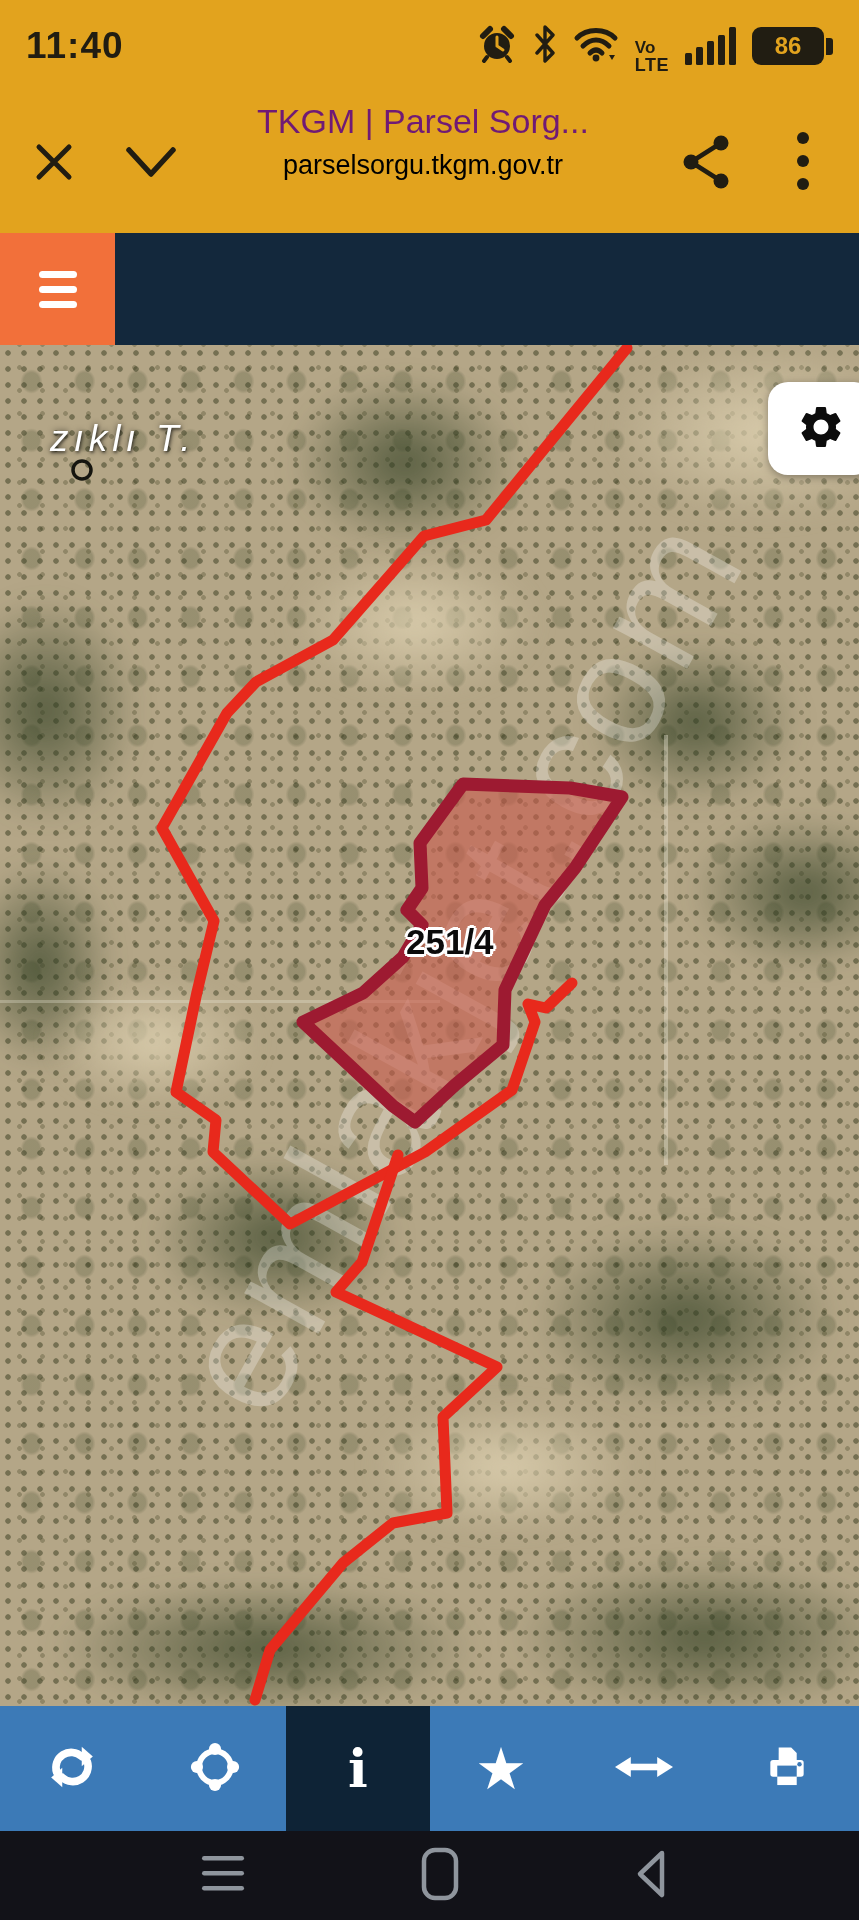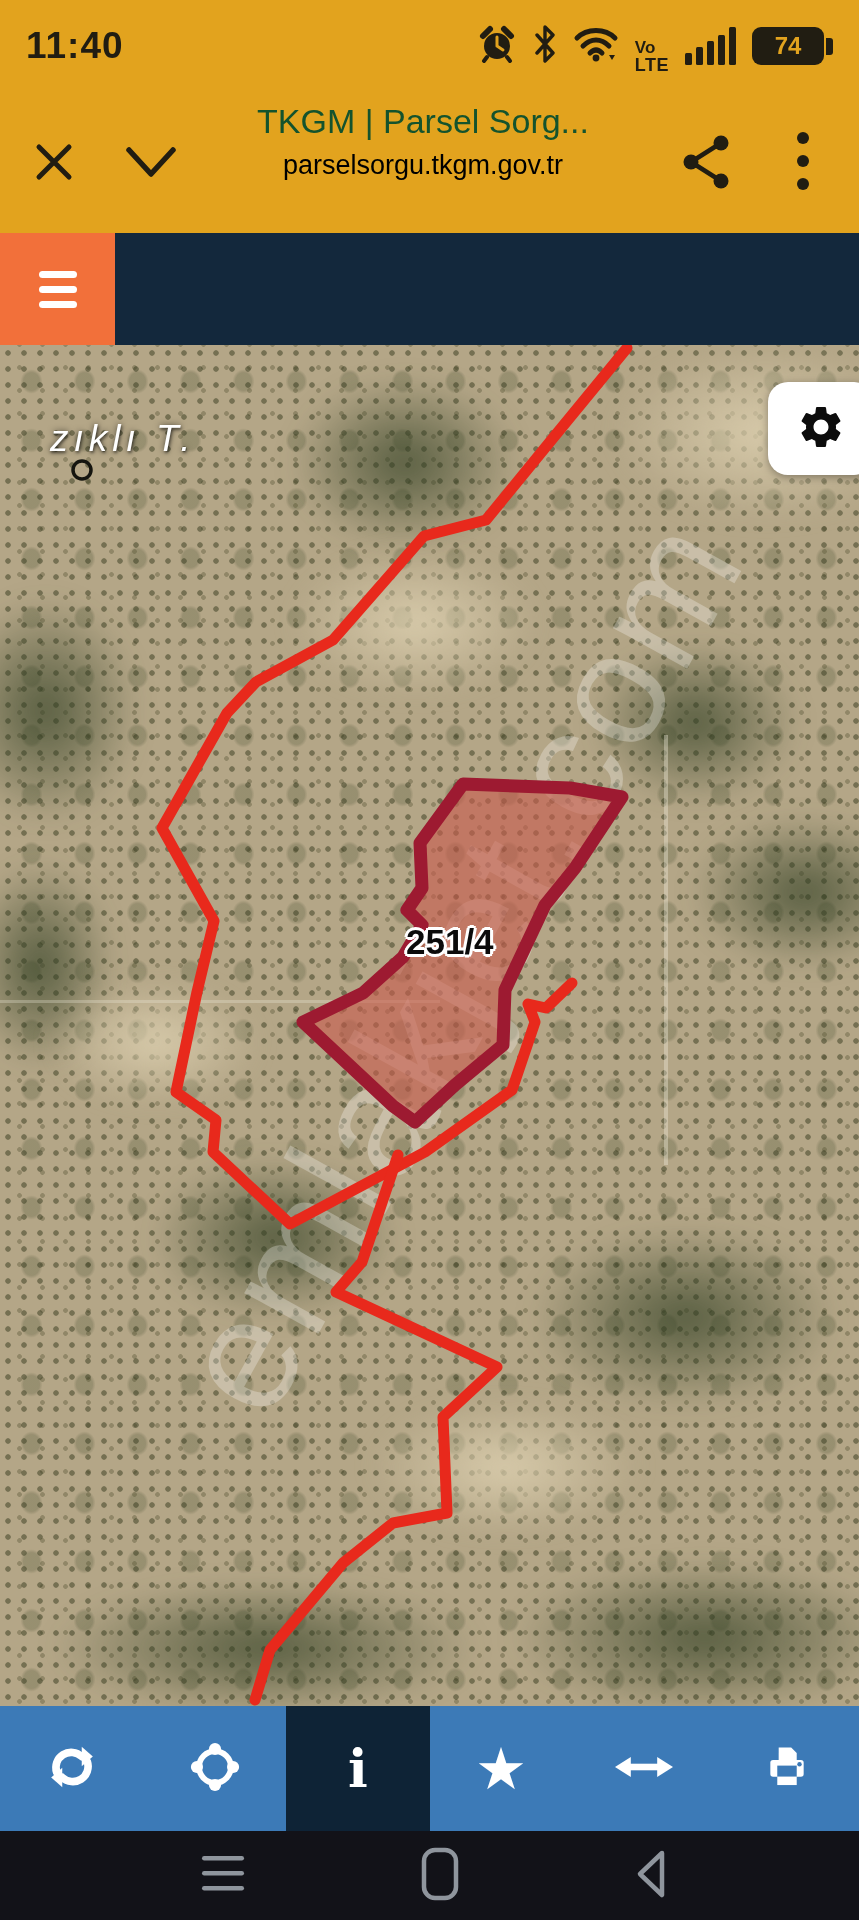--- a/index.html
+++ b/index.html
@@ -21,21 +21,21 @@
   .sb-batt .nub { width:7px; height:17px; background:#211d12; border-radius:0 3px 3px 0; margin-left:2px; }
 
   
   .browserbar { position:absolute; left:0; top:92px; width:859px; height:141px; background:#e2a31e; }
   .bb-btn { position:absolute; display:flex; align-items:center; justify-content:center; }
   .bb-close { left:24px; top:40px; width:60px; height:60px; }
   .bb-chevron { left:118px; top:40px; width:66px; height:60px; }
   .bb-share { left:676px; top:38px; width:60px; height:64px; }
   .bb-kebab { left:778px; top:36px; width:50px; height:66px; }
   .bb-center { position:absolute; left:188px; top:10px; width:470px; text-align:center; }
-  .bb-title { font-size:34px; color:#14532d; font-weight:400; white-space:nowrap; }
+  .bb-title { font-size:34px; color:#701a75; font-weight:400; white-space:nowrap; }
   .bb-url { margin-top:9px; font-size:27px; color:#000000; white-space:nowrap; }
 
   
   .appheader { position:absolute; left:0; top:233px; width:859px; height:112px; background:#13283c; }
   .menu-btn { position:absolute; left:0; top:0; width:115px; height:112px; background:#f2703a;
               display:flex; flex-direction:column; align-items:center; justify-content:center; gap:8px; }
   .menu-btn i { display:block; width:38px; height:7px; background:#ffffff; border-radius:3.5px; }
   .ah-text { position:absolute; left:115px; top:0; width:744px; height:112px; padding-right:84px;
              display:flex; flex-direction:column; align-items:center; justify-content:center; gap:6px; color:#f4f6f8; }
   .ah-line1 { font-size:27px; font-weight:700; }
@@ -118,21 +118,21 @@
         <span class="v2">LTE</span>
       </span>
       <span class="sb-signal">
         <i style="height:12px"></i>
           <i style="height:18px"></i>
           <i style="height:24px"></i>
           <i style="height:30px"></i>
           <i style="height:38px"></i>
       </span>
       <span class="sb-batt">
-        <span class="cell">74</span>
+        <span class="cell">86</span>
         <span class="nub"></span>
       </span>
     </div>
   </div>
 
   <div class="browserbar">
     <div class="bb-btn bb-close">
       <svg width="46" height="46" viewBox="0 0 46 46">
         <path d="M8 8 L38 38 M38 8 L8 38" stroke="#211d12" stroke-width="5" stroke-linecap="round"></path>
       </svg>

